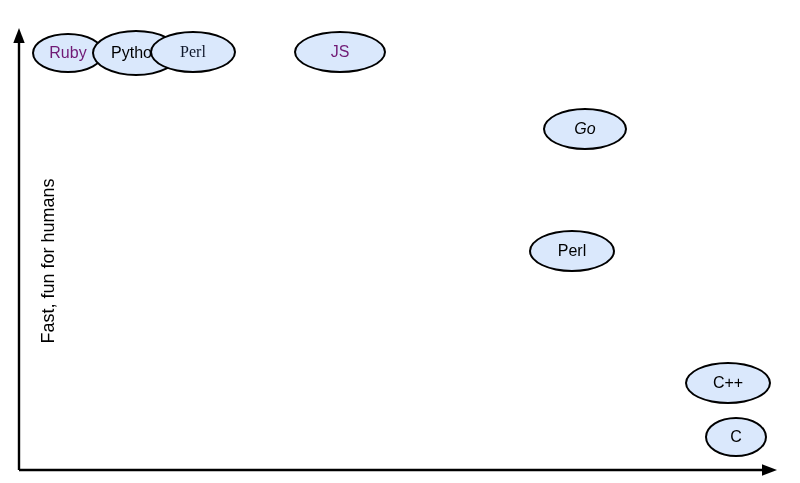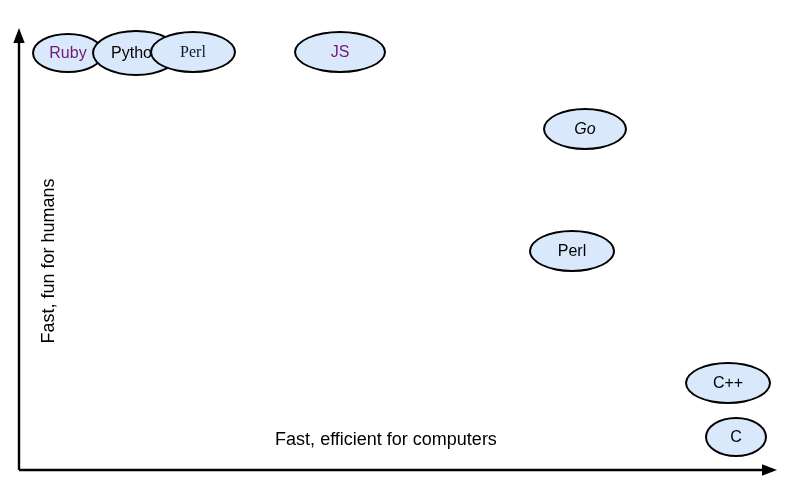--- a/index.html
+++ b/index.html
@@ -67,21 +67,20 @@
 
   <svg class="axes" viewBox="0 0 800 483" aria-hidden="true">
     <line x1="19" y1="470" x2="19" y2="42"></line>
     <polygon points="19,28 13.3,43 24.7,43"></polygon>
     <line x1="19" y1="470" x2="763" y2="470"></line>
     <polygon points="777,470 762,464.3 762,475.7"></polygon>
   </svg>
 
   <div class="axis-label y-axis-label">Fast, fun for humans</div>
 
-  <div class="axis-label x-axis-label">Fast, efficient for computers</div>
 
   <div id="nodes-layer">
       <div class="node" style="left: 32px; top: 33px; width: 72px; height: 40px; background: rgb(218, 232, 252); border-color: rgb(0, 0, 0); color: #701a75;">
         <span>Ruby</span>
       </div>
       <div class="node" style="left: 92px; top: 30px; width: 88px; height: 46px; background: rgb(218, 232, 252); border-color: rgb(0, 0, 0); color: rgb(0, 0, 0);">
         <span>Python</span>
       </div>
       <div class="node" style="left: 150px; top: 31px; width: 86px; height: 42px; background: rgb(218, 232, 252); border-color: rgb(0, 0, 0); color: #0f172a; font-family: Liberation Serif, serif;">
         <span>Perl</span>

